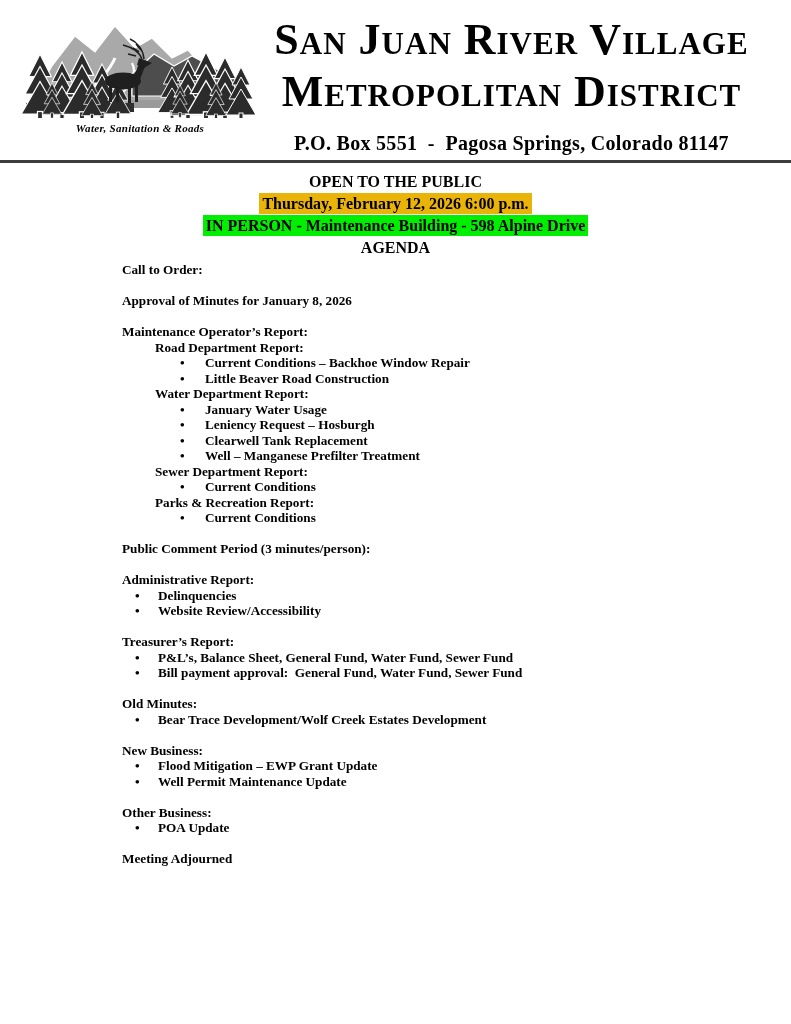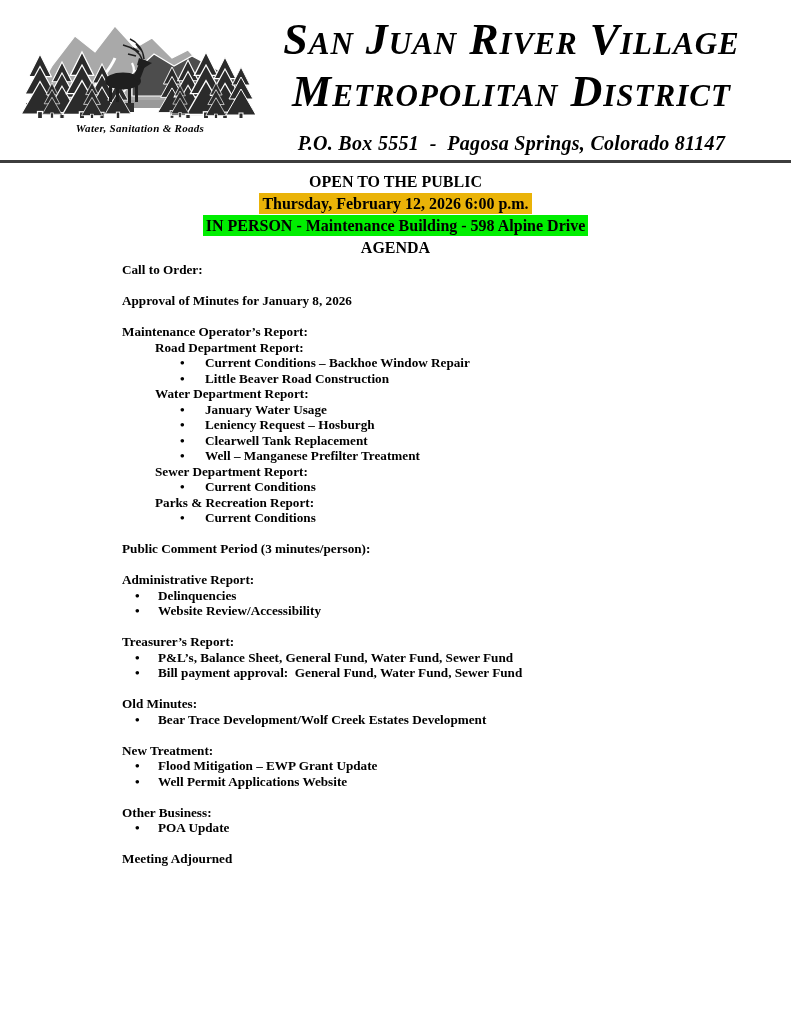--- a/index.html
+++ b/index.html
@@ -21,21 +21,21 @@
   }
   .logo-col{width:240px;flex:0 0 auto;text-align:center;}
   .logo-col svg{display:block;}
   .tagline{
     font-style:italic;
     font-weight:bold;
     font-size:11px;
     margin-top:4px;
     letter-spacing:.3px;
   }
-  .title-col{flex:1;text-align:center;padding-top:6px;font-style:italic;}
+  .title-col{flex:1;text-align:center;padding-top:6px;}
   .org-line{
     font-variant:small-caps;
     font-variant-caps:small-caps;
     font-weight:bold;
     font-size:44px;
     line-height:52px;
     letter-spacing:1px;
     white-space:nowrap;
   }
   .address{
@@ -179,23 +179,23 @@
       <div class="ag-b1"><span class="bullet">•</span><span class="ag-text">Delinquencies</span></div>
       <div class="ag-b1"><span class="bullet">•</span><span class="ag-text">Website Review/Accessibility</span></div>
       <div class="ag-gap"></div>
       <div class="ag-h0"><span class="ag-text">Treasurer’s Report:</span></div>
       <div class="ag-b1"><span class="bullet">•</span><span class="ag-text">P&amp;L’s, Balance Sheet, General Fund, Water Fund, Sewer Fund</span></div>
       <div class="ag-b1"><span class="bullet">•</span><span class="ag-text">Bill payment approval:  General Fund, Water Fund, Sewer Fund</span></div>
       <div class="ag-gap"></div>
       <div class="ag-h0"><span class="ag-text">Old Minutes:</span></div>
       <div class="ag-b1"><span class="bullet">•</span><span class="ag-text">Bear Trace Development/Wolf Creek Estates Development</span></div>
       <div class="ag-gap"></div>
-      <div class="ag-h0"><span class="ag-text">New Treatment:</span></div>
+      <div class="ag-h0"><span class="ag-text">New Business:</span></div>
       <div class="ag-b1"><span class="bullet">•</span><span class="ag-text">Flood Mitigation – EWP Grant Update</span></div>
-      <div class="ag-b1"><span class="bullet">•</span><span class="ag-text">Well Permit Applications Website</span></div>
+      <div class="ag-b1"><span class="bullet">•</span><span class="ag-text">Well Permit Maintenance Update</span></div>
       <div class="ag-gap"></div>
       <div class="ag-h0"><span class="ag-text">Other Business:</span></div>
       <div class="ag-b1"><span class="bullet">•</span><span class="ag-text">POA Update</span></div>
       <div class="ag-gap"></div>
       <div class="ag-h0"><span class="ag-text">Meeting Adjourned</span></div>
     </section>
 
 </div>
 
 </body></html>

